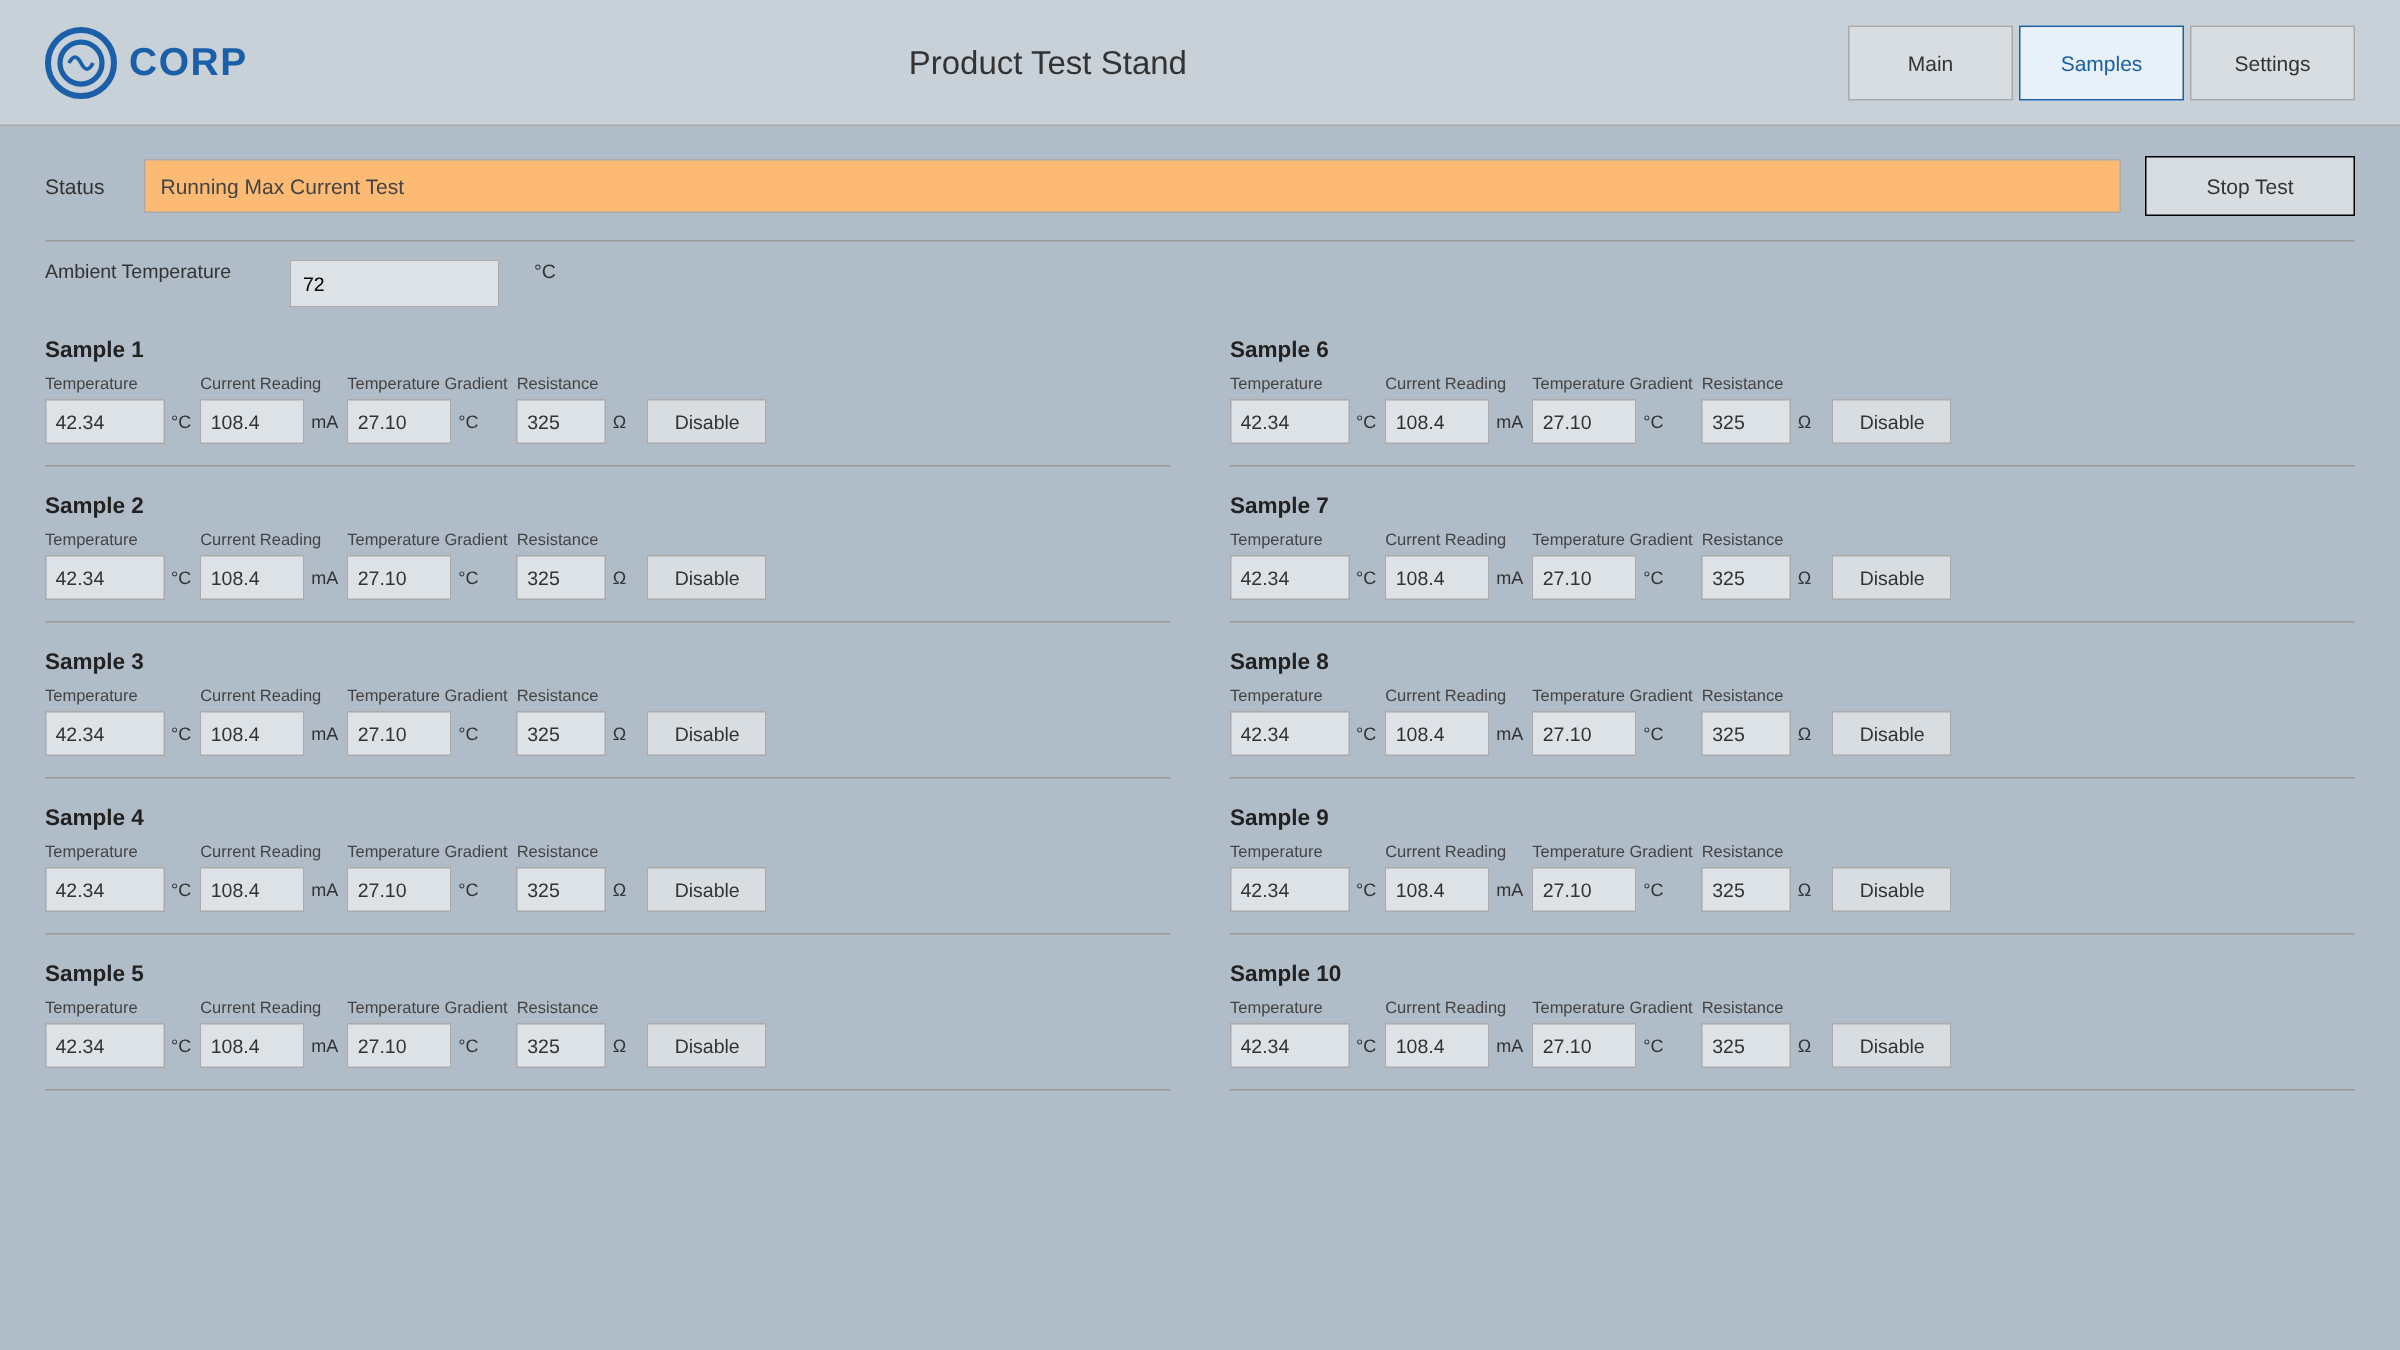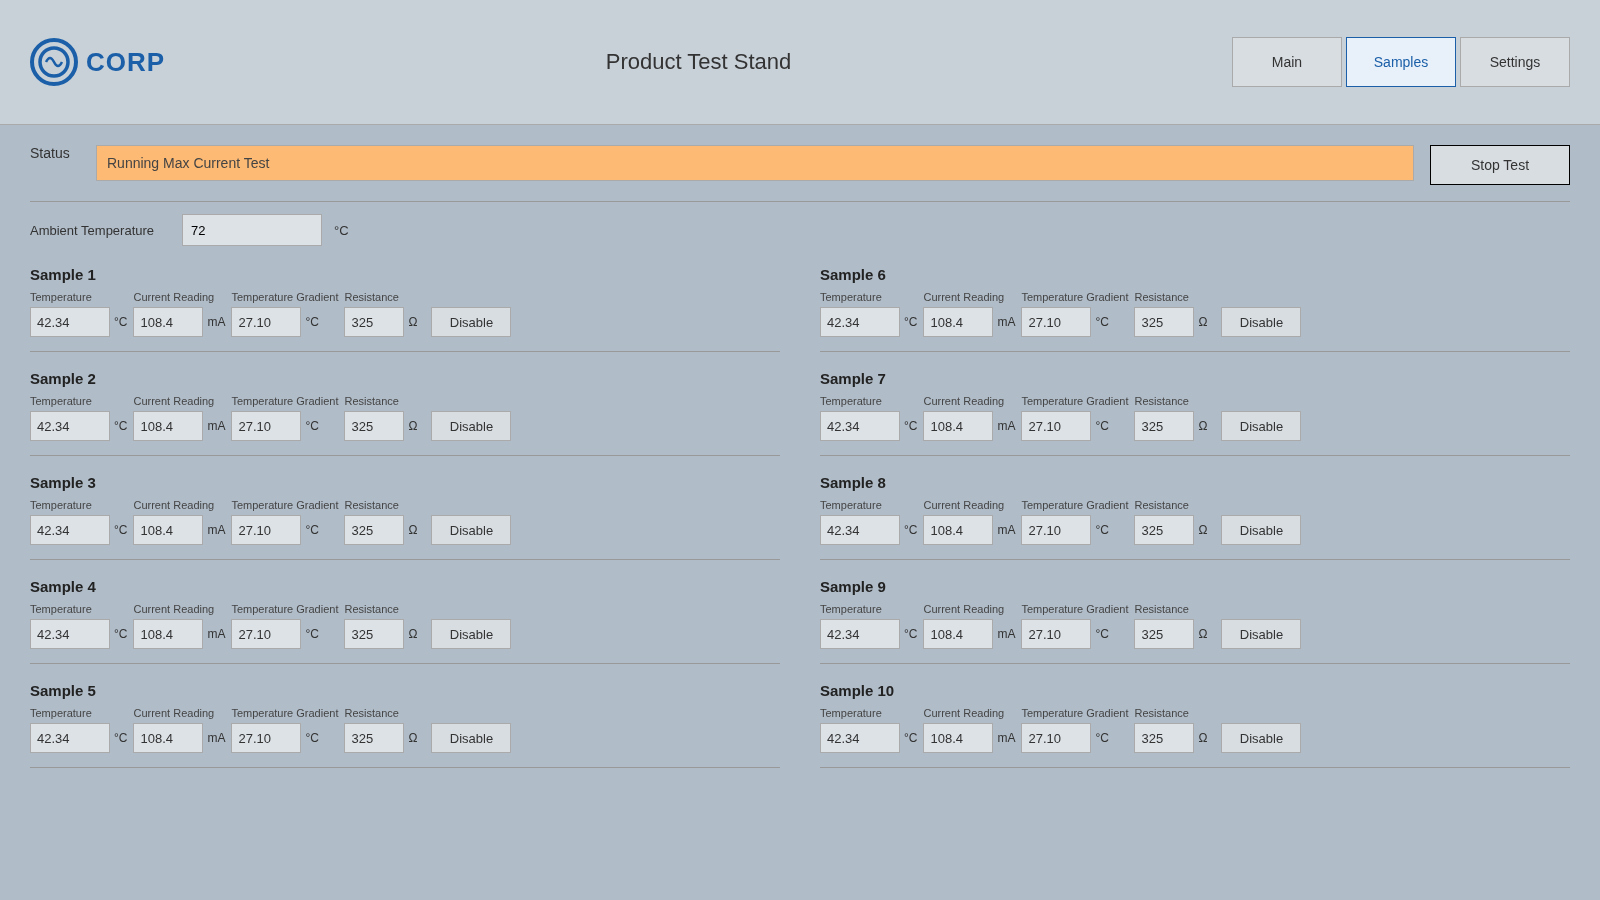--- a/index.html
+++ b/index.html
@@ -11,21 +11,21 @@
       width: 1600px;
       height: 900px;
       overflow: hidden;
     }
     .header {
       background: #c8d0d8;
       border-bottom: 1px solid #aaa;
       display: flex;
       align-items: center;
       padding: 0 30px;
-      height: 125px;
+      height: 84px;
     }
     .logo {
       display: flex;
       align-items: center;
       gap: 8px;
     }
     .logo-circle {
       width: 48px;
       height: 48px;
       border-radius: 50%;
@@ -68,20 +68,21 @@
     .nav-btn.active {
       background: #e8f0fa;
       color: #1a5fa8;
       border-color: #1a5fa8;
     }
     .content {
       padding: 20px 30px;
     }
     .status-row {
       display: flex;
+      align-items: center;
       gap: 16px;
       margin-bottom: 16px;
     }
     .status-label {
       font-size: 14px;
       color: #333;
       min-width: 50px;
     }
     .status-input {
       flex: 1;
@@ -101,22 +102,22 @@
       cursor: pointer;
       color: #333;
     }
     .divider {
       border: none;
       border-top: 1px solid #999;
       margin: 12px 0;
     }
     .ambient-row {
       display: flex;
-      align-items: center;
-      gap: 12px;
+      align-items: flex-start;
+      gap: 23px;
       margin-bottom: 20px;
     }
     .ambient-label {
       font-size: 13px;
       color: #333;
       min-width: 140px;
     }
     .ambient-input {
       width: 140px;
       height: 32px;

